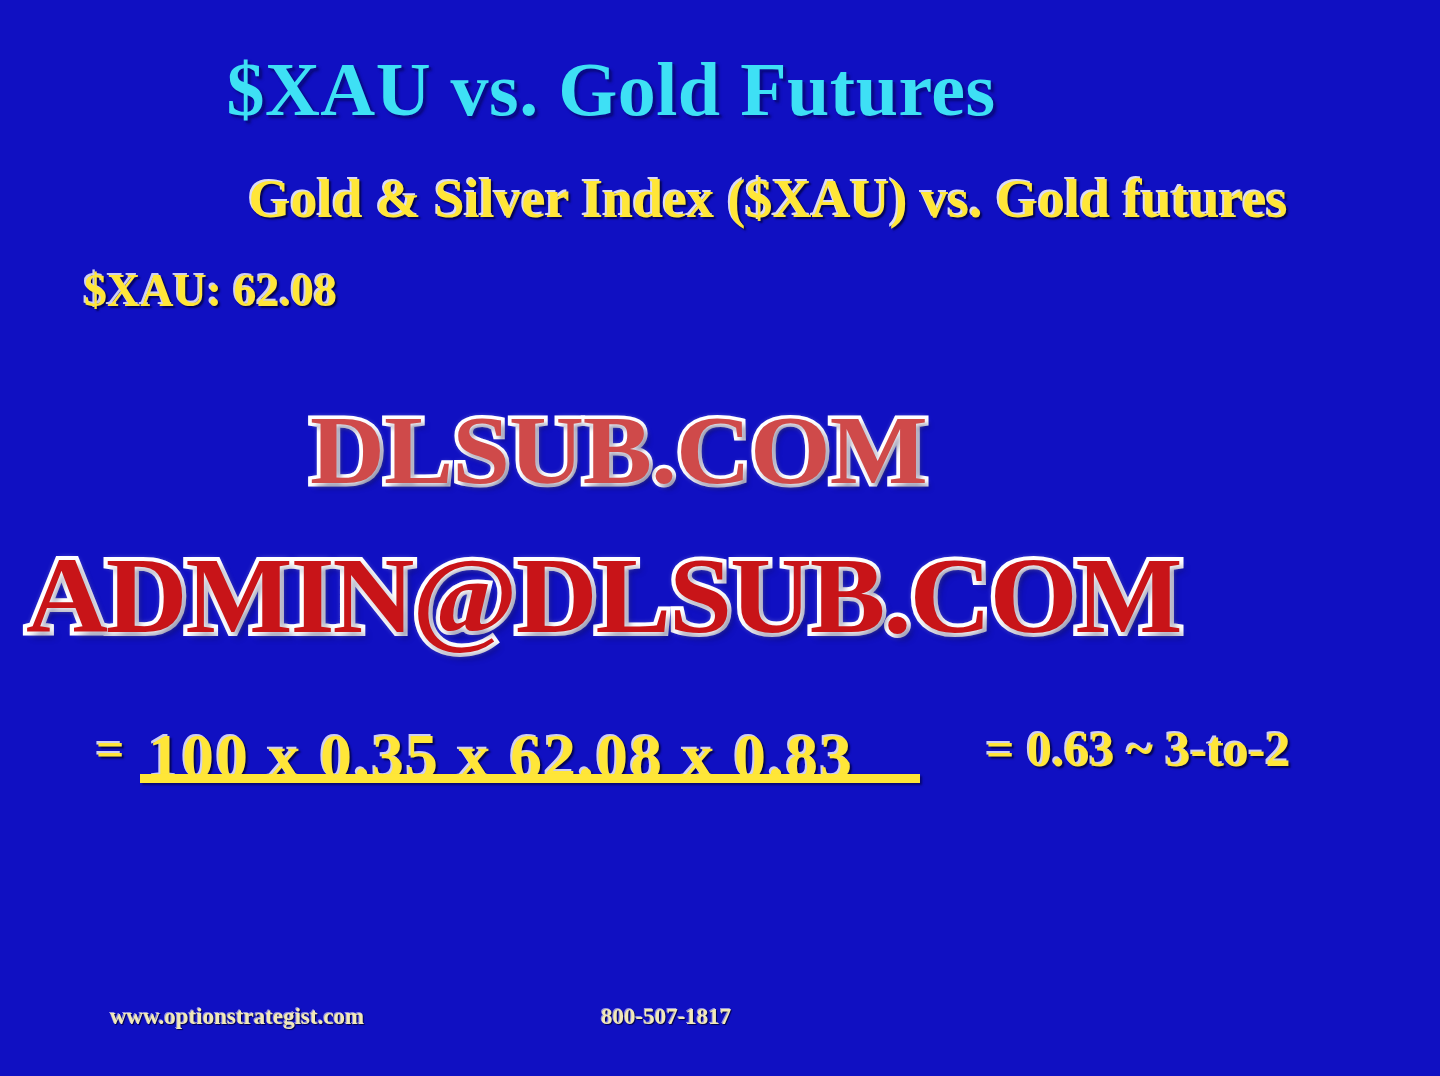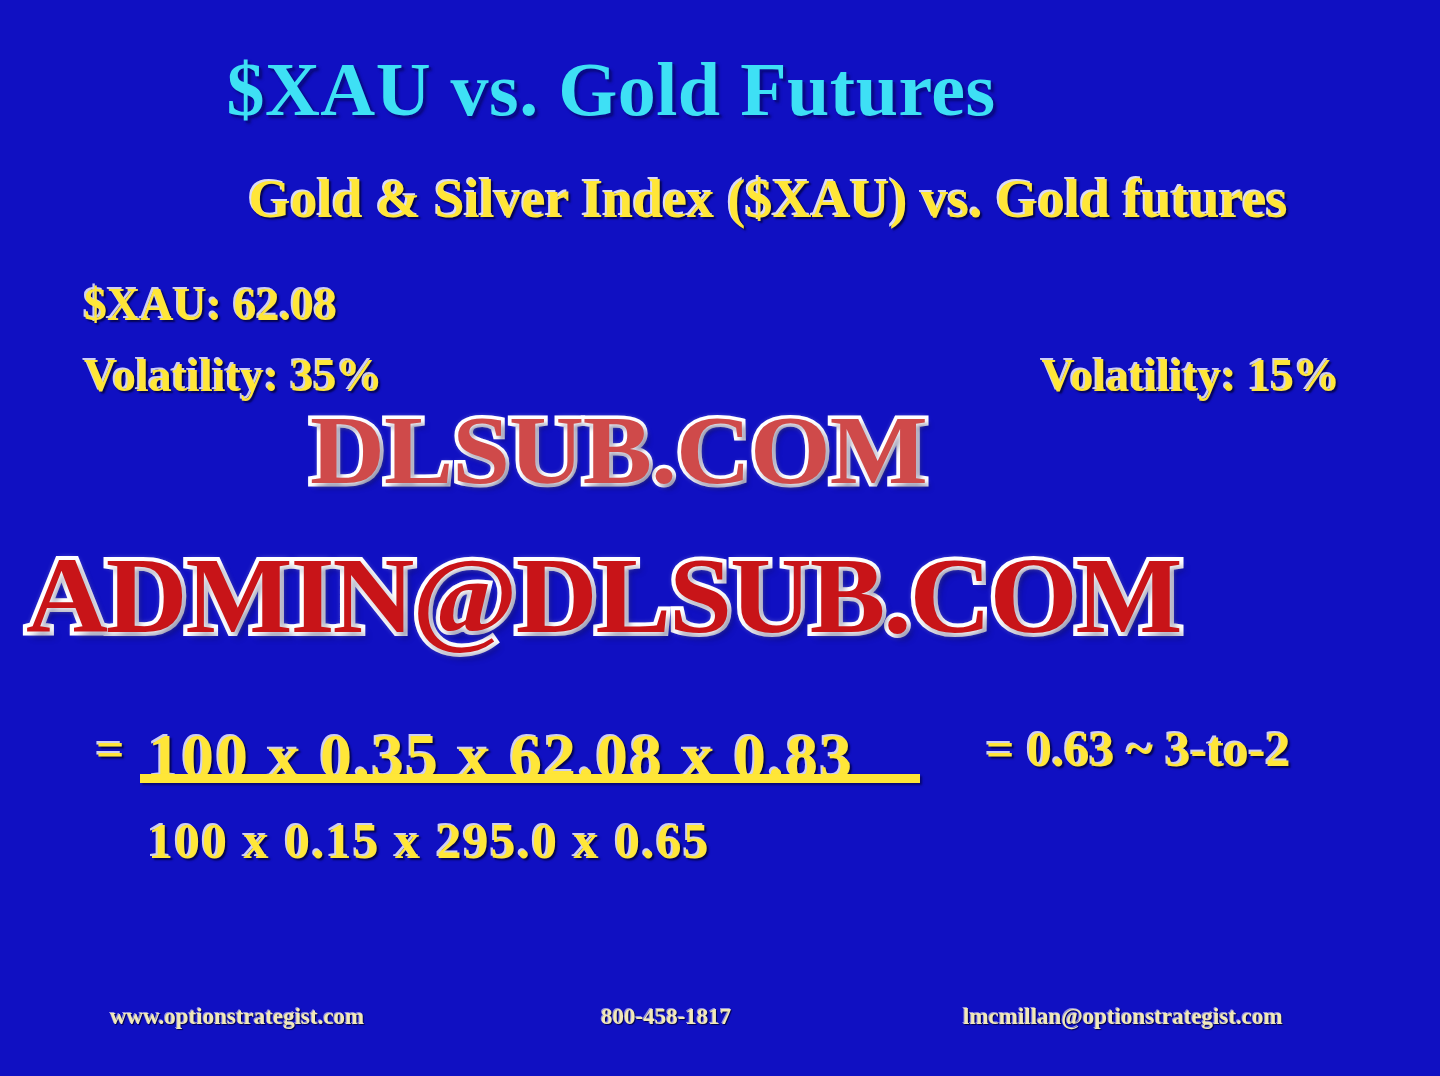--- a/index.html
+++ b/index.html
@@ -50,21 +50,21 @@
     text-shadow:
       -2px -2px 0 rgba(255,255,255,0.85),
        2px  2px 2px rgba(0,0,60,0.85);
     white-space: nowrap;
     padding-left: 48px;
   }
 
   
   .spec-block {
     position: absolute;
-    top: 278px;
+    top: 264px;
     left: 0;
     width: 1440px;
     height: 215px;
   }
   .spec-row {
     position: relative;
     height: 71px;
   }
   .spec-cell {
     position: absolute;
@@ -214,38 +214,32 @@
 
   <div class="slide-subtitle">Gold &amp; Silver Index ($XAU) vs. Gold futures</div>
 
   <div class="spec-block">
 
     <div class="spec-row">
       <div class="spec-cell spec-left">$XAU:  62.08</div>
     </div>
 
 
-    <div class="spec-row">
-      <div class="spec-cell spec-left">Volatility:  35%</div>
-      <div class="spec-cell spec-right">Volatility:  15%</div>
-    </div>
 
   </div>
 
   <div class="formula">
     <span class="formula-eq">=</span>
     <span class="formula-numerator">100   x   0.35   x   62.08   x   0.83</span>
     <div class="fraction-bar"></div>
-    <span class="formula-denominator">100   x   0.15   x   295.0   x   0.65</span>
     <span class="formula-result">= 0.63 ~ 3-to-2</span>
   </div>
 
   <div class="footer">
     <span class="footer-item footer-web">www.optionstrategist.com</span>
-    <span class="footer-item footer-phone">800-458-1817</span>
-    <span class="footer-item footer-mail">lmcmillan@optionstrategist.com</span>
+    <span class="footer-item footer-phone">800-507-1817</span>
   </div>
 
   <div class="watermark watermark-primary">DLSUB.COM</div>
 
   <div class="watermark watermark-secondary">ADMIN@DLSUB.COM</div>
 
 </div>
 
 </body></html>

